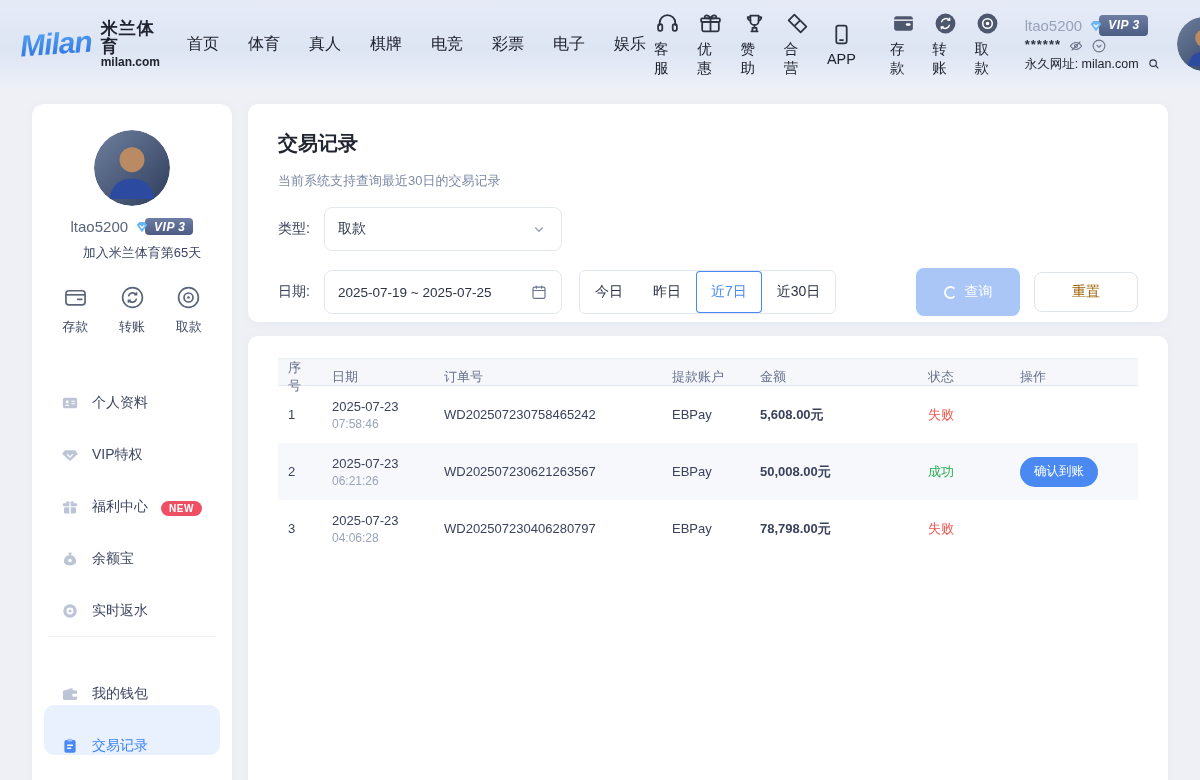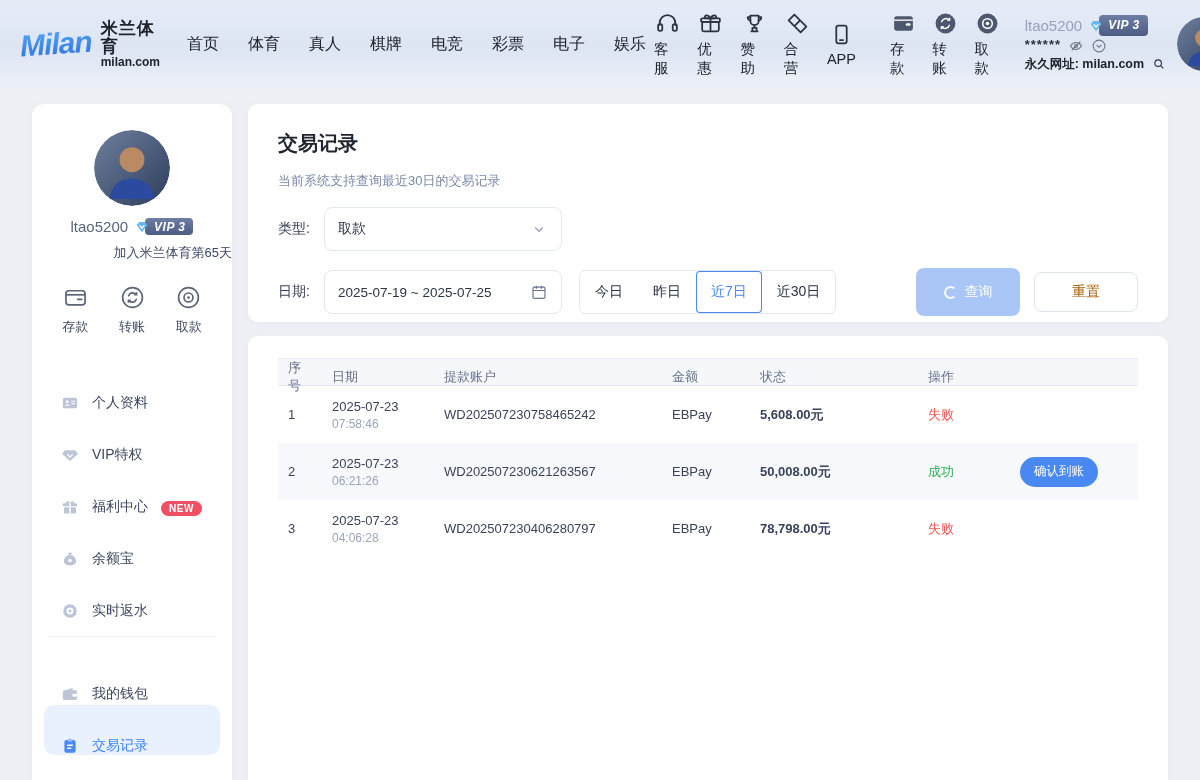--- a/index.html
+++ b/index.html
@@ -33,42 +33,42 @@
   .nav-right { margin-left:auto; display:flex; align-items:center; }
   .icon-item { display:flex; flex-direction:column; align-items:center; gap:4px;
                font-size:14.5px; color:#20242e; margin:0 8px; cursor:pointer; }
   .icon-item svg { width:25px; height:25px; }
   .wallet-group { margin-left:18px; display:flex; }
   .user-block { margin-left:16px; line-height:1.45; width:152px; }
   .user-line1 { display:flex; align-items:center; gap:6px; font-size:15px; color:#97a1ba; }
   .user-line2 { display:flex; align-items:center; gap:7px; font-size:13px; font-weight:bold;
                 color:#2b3240; letter-spacing:1px; }
   .user-line2 svg { width:16px; height:16px; cursor:pointer; }
-  .user-line3 { display:flex; align-items:center; gap:8px; font-size:12.5px; font-weight:700; color:#20242e; }
+  .user-line3 { display:flex; align-items:center; gap:8px; font-size:12.5px; font-weight:400; color:#20242e; }
   .user-line3 svg { width:14px; height:14px; cursor:pointer; }
   .nav-avatar { width:54px; height:54px; border-radius:50%; overflow:hidden; margin-left:10px; cursor:pointer; }
 
   .vip-badge { display:inline-flex; align-items:center; cursor:pointer; }
   .vip-badge svg { width:16px; height:16px; margin-right:-5px; position:relative; z-index:2; }
   .vip-pill {
     background:linear-gradient(180deg,#6d7da3,#4d5c82);
     color:#fff; font-size:12px; font-weight:bold; font-style:italic;
     border-radius:4px; padding:1.5px 8px 1.5px 9px; letter-spacing:.5px; white-space:nowrap;
   }
 
   
   .sidebar {
     position:absolute; left:32px; top:104px; width:200px; height:700px;
     background:#fff; border-radius:12px; box-shadow:0 2px 10px rgba(90,110,150,.05);
     padding-top:26px;
   }
   .side-avatar { width:76px; height:76px; border-radius:50%; overflow:hidden; margin:0 auto; }
   .side-user { display:flex; justify-content:center; align-items:center; gap:6px;
                margin-top:12px; font-size:15px; color:#5a6479; }
-  .side-join { text-align:right; margin-top:9px; font-size:13px; color:#3d4663;padding-left:20px; }
+  .side-join { text-align:center; margin-top:9px; font-size:13px; color:#3d4663;padding-left:20px; }
   .quick-actions { display:flex; justify-content:space-evenly; margin-top:22px; }
   .qa-item { display:flex; flex-direction:column; align-items:center; gap:7px;
              font-size:13px; color:#3f4963; cursor:pointer; }
   .qa-item svg { width:27px; height:27px; }
   .side-menu { margin-top:26px; }
   .menu-item { height:50px; margin:2px 12px; padding-left:17px; border-radius:10px;
                display:flex; align-items:flex-end; gap:13px; font-size:14px; color:#3e4760; cursor:pointer; }
   .menu-item svg { width:18px; height:18px; flex:0 0 18px; }
   .menu-item.active { background:#e9f1fe; color:#3b82f6; }
   .menu-divider { height:1px; background:#edeff4; margin:16px 16px; }
@@ -479,20 +479,21 @@
       <span>查询</span>
     </button>
     <button class="btn-reset">重置</button>
   </div>
 </section>
 
 <section class="table-card">
   <div class="tx-grid tx-header">
     <div>序号</div>
     <div>日期</div>
+    <div>订单号</div>
     <div>提款账户</div>
     <div>金额</div>
     <div>状态</div>
     <div>操作</div>
   </div>
 
   <div class="tx-grid tx-row">
     <div class="cell-no">1</div>
     <div class="cell-date">
       <div class="d">2025-07-23</div>

